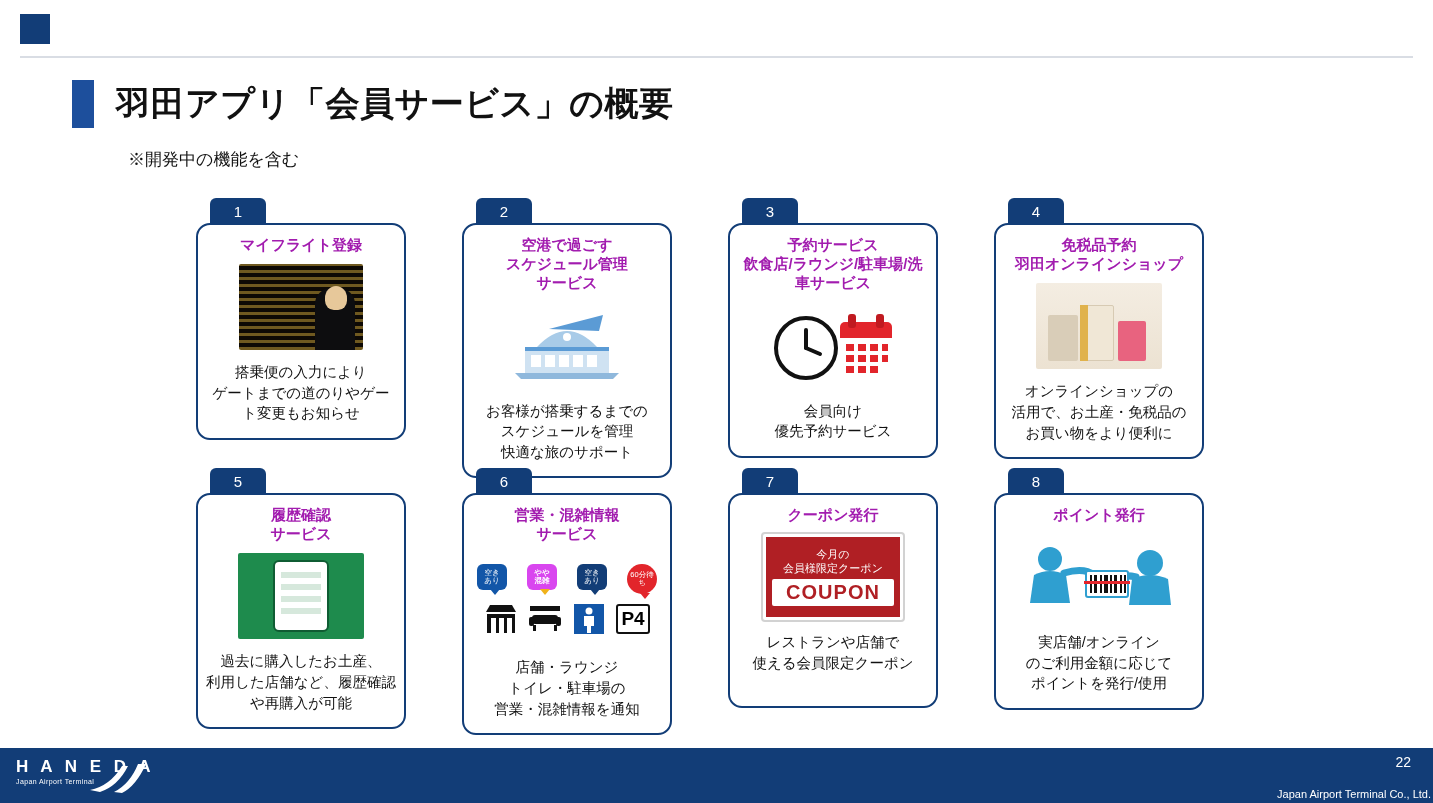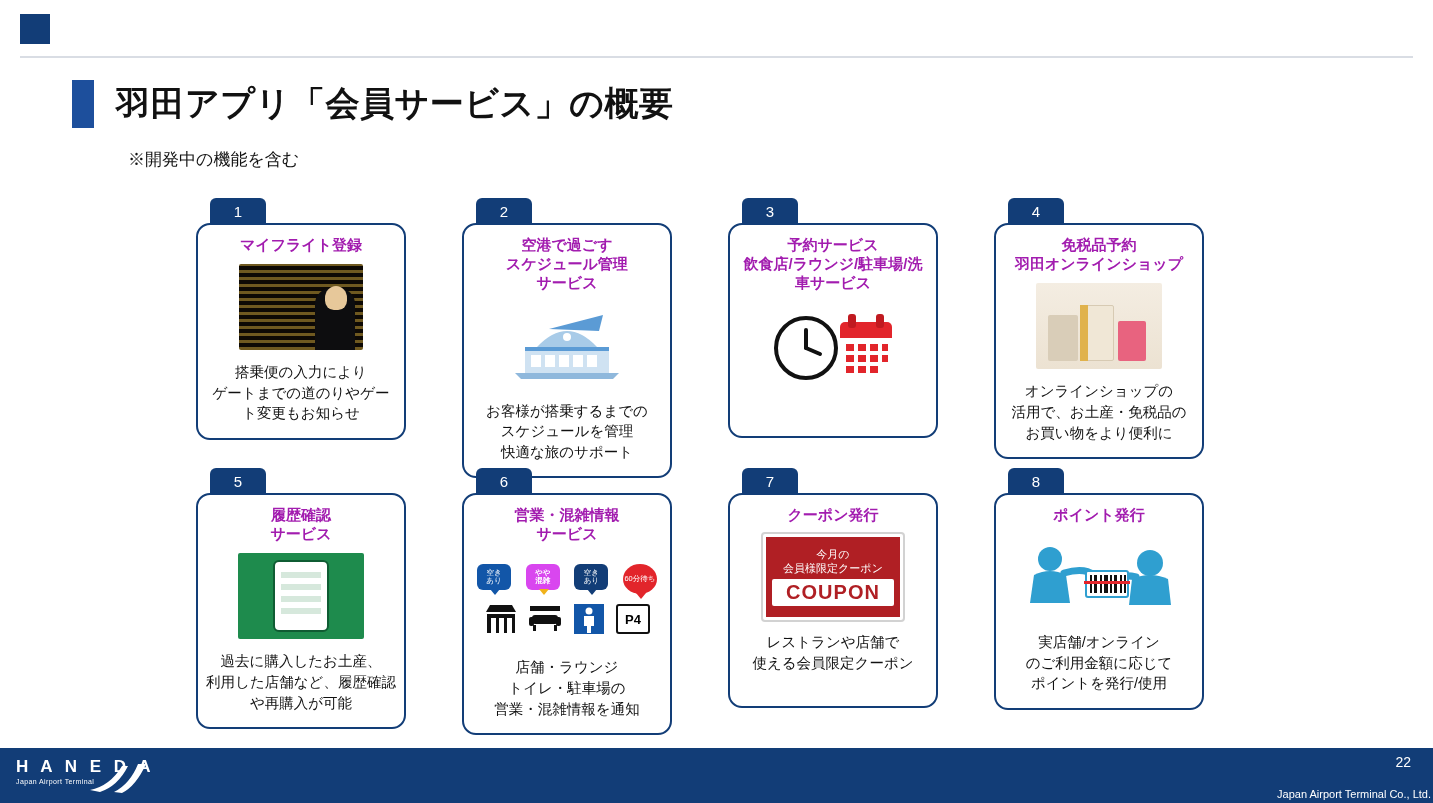--- a/index.html
+++ b/index.html
@@ -198,41 +198,41 @@
   }
   .photo-coupon .cp-top{ font-size:11px; line-height:1.25; text-align:center; }
   .photo-coupon .cp-main{
     margin-top:4px;
     background:#ffffff; color:#b01f24;
     font-weight:bold; font-size:20px; letter-spacing:1px;
     padding:2px 14px; border-radius:2px;
   }
 
   .congestion { width: 180px; }
-  .cong-row { display:flex; justify-content:space-between; gap:10px; }
+  .cong-row { display:flex; justify-content:flex-end; gap:20px; }
   .bubble {
     width:34px; height:26px; border-radius:6px;
     color:#ffffff; font-size:7.5px; line-height:1.15;
     display:flex; align-items:center; justify-content:center; text-align:center;
     position:relative;
   }
   .bubble::after{
     content:""; position:absolute; bottom:-5px; left:13px;
     border-left:5px solid transparent; border-right:5px solid transparent;
     border-top:6px solid currentColor;
   }
   .b-blue { background:#1256a8; color:#1256a8; }
   .b-blue span, .b-yellow span, .b-navy span, .b-red span { color:#ffffff; }
   .b-yellow { background:#d946ef; color:#f0b21a;font-weight:bold; }
   .b-navy { background:#123d77; color:#123d77; }
   .b-red { background:#e2252b; color:#e2252b; border-radius:50%; width:34px;height:30px;}
   .icon-row { display:flex; justify-content:center; gap:10px; margin-top:10px; align-items:flex-end;}
   .p4box {
     width:34px;height:30px;border:2px solid #111;border-radius:3px;
-    display:flex;align-items:center;justify-content:center;font-size:13px;font-weight:bold;
+    display:flex;align-items:center;justify-content:center;font-size:19px;font-weight:bold;
   }
 
   
   .footer {
     position: absolute;
     left: 0; bottom: 0;
     width: 1433px; height: 55px;
     background: #123d77;
     color: #ffffff;
   }
@@ -332,20 +332,22 @@
               <rect x="78" y="47" width="8" height="7"></rect>
                 <rect x="90" y="47" width="8" height="7"></rect>
                 <rect x="102" y="47" width="8" height="7"></rect>
                 <rect x="114" y="47" width="6" height="7"></rect>
               <rect x="78" y="58" width="8" height="7"></rect>
                 <rect x="90" y="58" width="8" height="7"></rect>
                 <rect x="102" y="58" width="8" height="7"></rect>
             </g>
           </svg>
         </div>
+        <div class="card-desc" style="white-space:pre-line;">会員向け
+優先予約サービス</div>
       </div>
     </div>
 
     <div class="card-wrap" style="height:240px;">
       <div class="card-tab">4</div>
       <div class="card">
         <div class="card-heading" style="white-space:pre-line;">免税品予約
 羽田オンラインショップ</div>
         <div class="card-visual">
           <div class="photo-shop">

